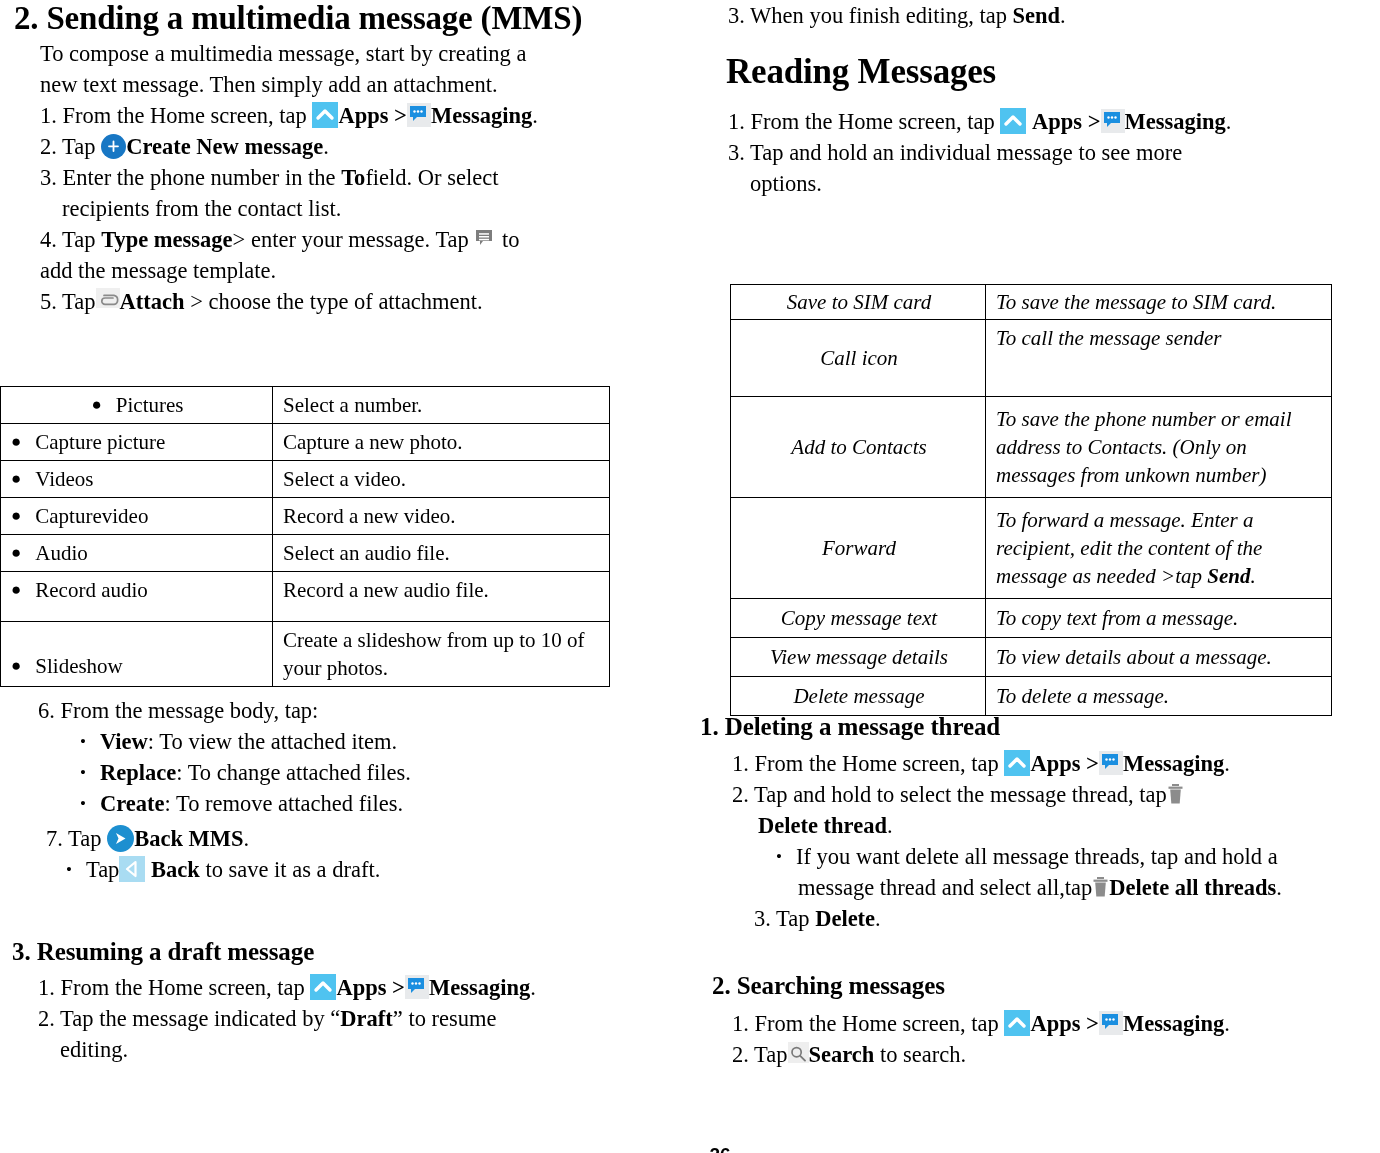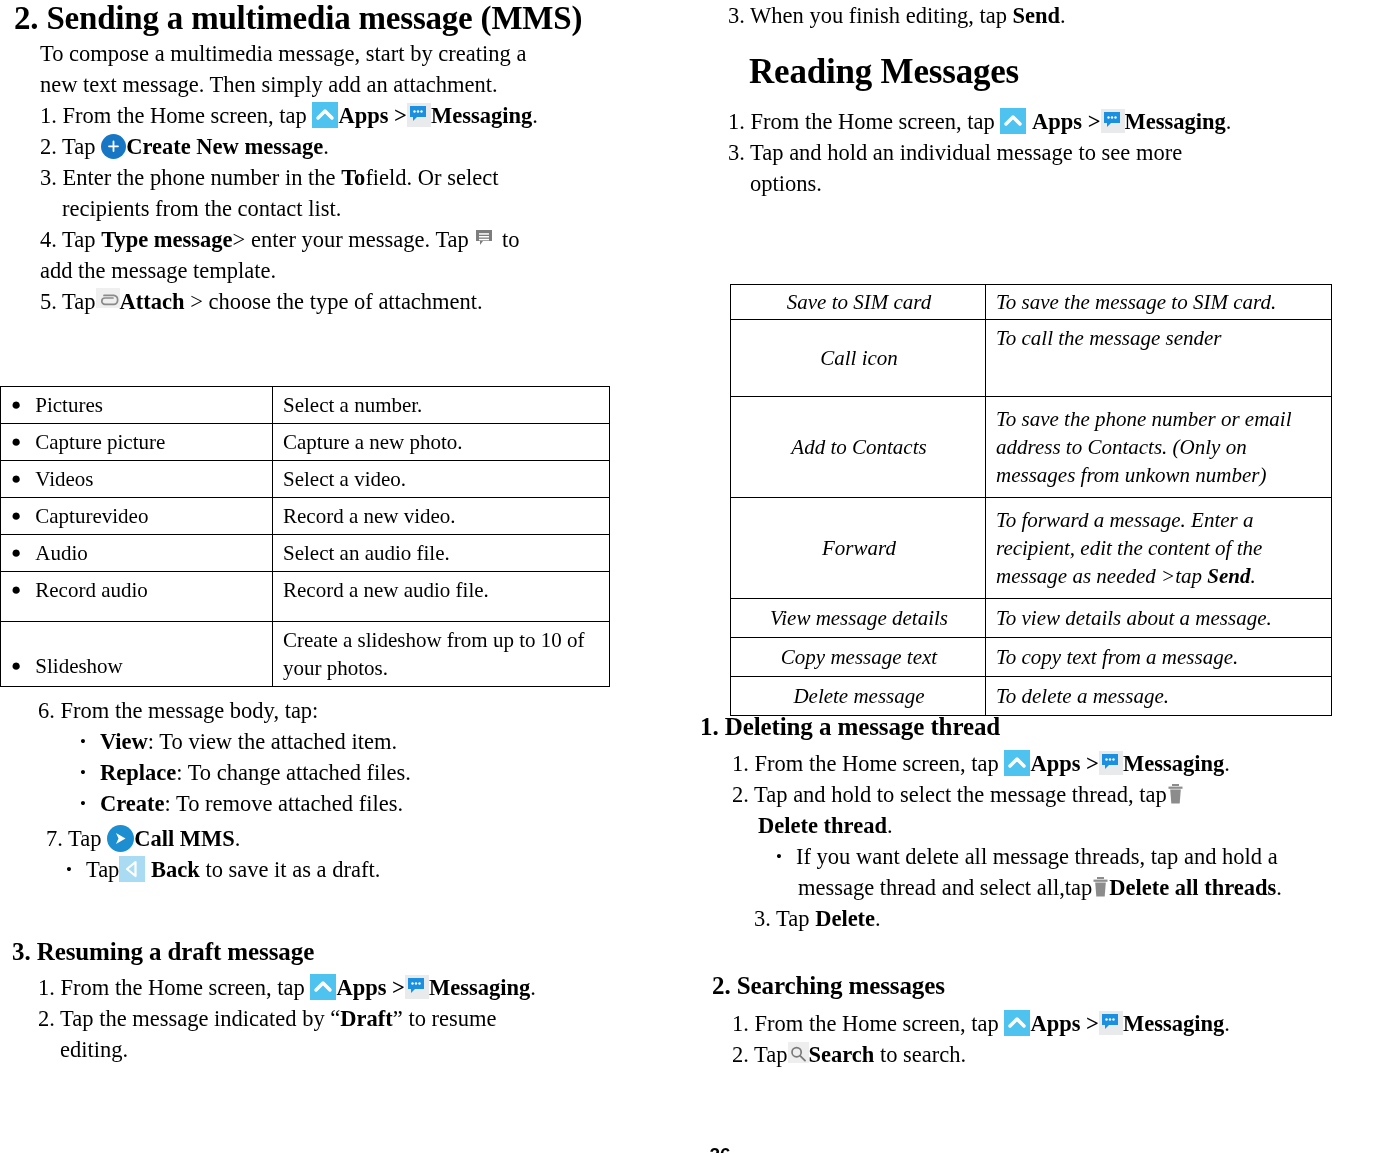--- a/index.html
+++ b/index.html
@@ -209,21 +209,21 @@
           </svg>
         </span><span class="b">Attach</span>
         <span>&gt; choose the type of attachment.</span>
       </div>
     </div>
 
     <div class="blk" style="left:0px; top:386px;">
       <table class="doc" style="width:610px;">
         <tbody>
           <tr>
-            <td class="c-term" style="width:253px; height:30px;">
+            <td class="c-term" style="width:253px; height:30px;text-align:center;">
               <span class="bullet">●</span><span>Pictures</span>
             </td>
             <td>Select a number.</td>
           </tr>
           <tr>
             <td class="c-term" style="height:30px;">
               <span class="bullet">●</span><span>Capture picture</span>
             </td>
             <td>Capture a new photo.</td>
           </tr>
@@ -272,21 +272,21 @@
       <div class="line" style="padding-left:42px;">
         <span class="bullet">•</span><span class="b">Create</span><span>: To remove attached files.</span>
       </div>
 
       <div class="line" style="padding-left:8px; margin-top:4px;">
         <span>7. Tap</span>
         <span class="ico ico-send">
           <svg width="27" height="27" viewBox="0 0 27 27">
             <path d="M9 8 L18.5 13.5 L9 19 L11.5 13.5 Z" fill="#ffffff"></path>
           </svg>
-        </span><span class="b">Call MMS</span><span>.</span>
+        </span><span class="b">Back MMS</span><span>.</span>
       </div>
       <div class="line" style="padding-left:28px;">
         <span class="bullet">•</span><span>Tap</span><span class="ico ico-back">
           <svg width="26" height="26" viewBox="0 0 26 26">
             <path d="M16.5 6 L8 13 L16.5 20 Z" fill="none" stroke="#ffffff" stroke-width="2.2" stroke-linejoin="round"></path>
           </svg>
         </span>
         <span class="b">Back</span>
         <span>to save it as a draft.</span>
       </div>
@@ -322,21 +322,21 @@
 
   <div class="col col-right">
 
     <div class="blk" style="left:38px; top:0px; width:650px;">
       <div class="line">
         <span>3. When you finish editing, tap </span><span class="b">Send</span><span>.</span>
       </div>
     </div>
 
     <div class="blk" style="left:36px; top:52px; width:650px;">
-      <div class="h-major" style="font-size:35px;margin-left:23px;">Reading Messages</div>
+      <div class="h-major" style="font-size:35px;">Reading Messages</div>
     </div>
 
     <div class="blk" style="left:38px; top:106px; width:652px;">
       <div class="line">
         <span>1. From the Home screen, tap</span>
         <span class="ico ico-apps">
           <svg width="26" height="26" viewBox="0 0 26 26">
             <path d="M6 16 L13 9 L20 16" stroke="#ffffff" stroke-width="3.4" fill="none" stroke-linecap="round" stroke-linejoin="round"></path>
           </svg>
         </span>
@@ -367,26 +367,26 @@
           </tr>
           <tr>
             <td class="c-term-center" style="height:94px;">Add    to Contacts</td>
             <td>To save the phone number or email address to Contacts. (Only on messages from unkown number)</td>
           </tr>
           <tr>
             <td class="c-term-center" style="height:94px;">Forward</td>
             <td><span>To forward a message. Enter a recipient, edit the content of the message as needed &gt;tap </span><span class="b">Send</span><span>.</span></td>
           </tr>
           <tr>
+            <td class="c-term-center" style="height:32px;">Copy message text</td>
+            <td>To copy text from a message.</td>
+          </tr>
+          <tr>
             <td class="c-term-center" style="height:32px;">View message details</td>
             <td>To view details about a message.</td>
-          </tr>
-          <tr>
-            <td class="c-term-center" style="height:32px;">Copy message text</td>
-            <td>To copy text from a message.</td>
           </tr>
           <tr>
             <td class="c-term-center" style="height:32px;">Delete message</td>
             <td>To delete a message.</td>
           </tr>
         </tbody>
       </table>
     </div>
 
     <div class="blk" style="left:10px; top:713px; width:668px;">

